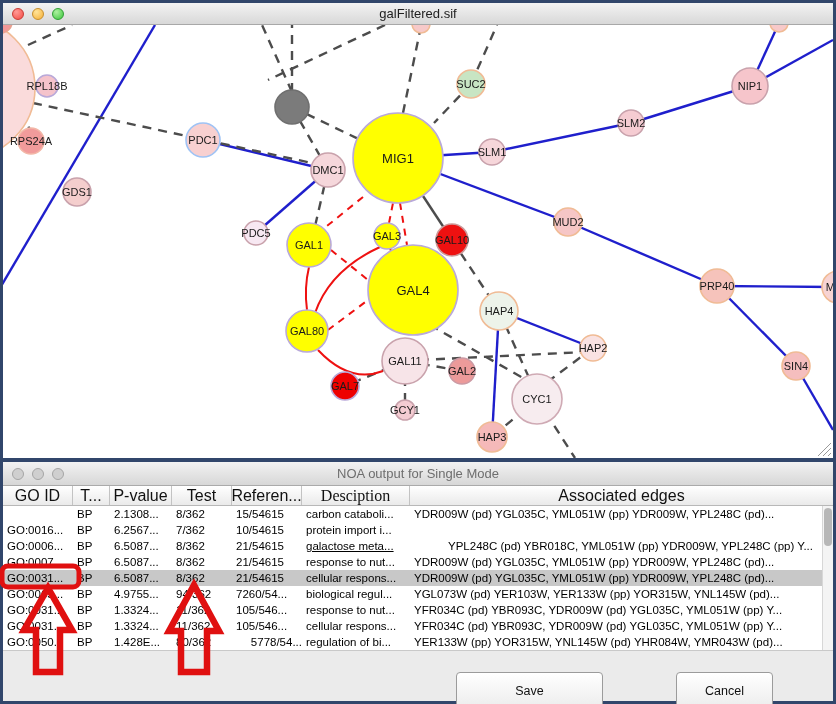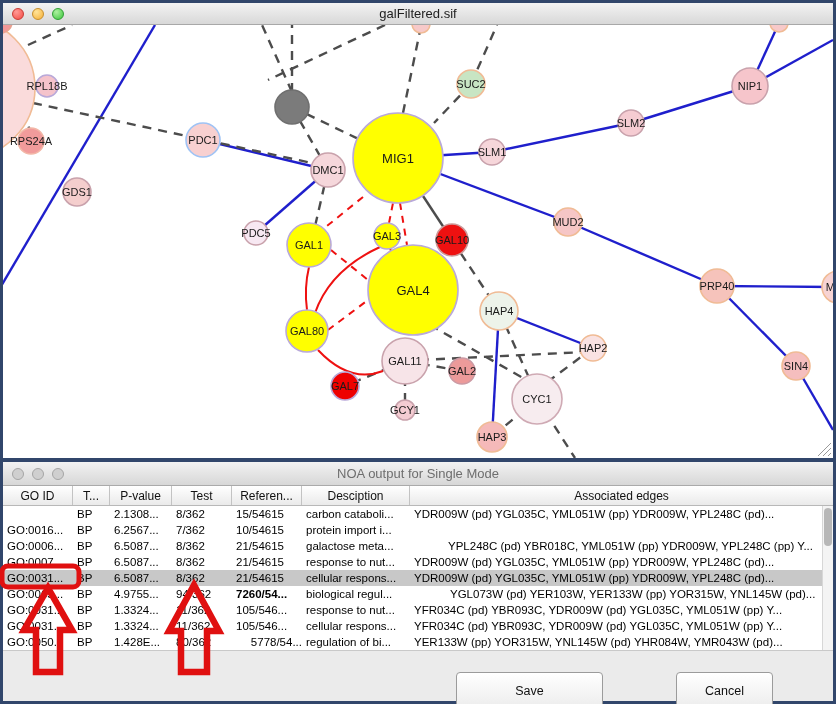--- a/index.html
+++ b/index.html
@@ -24,21 +24,21 @@
 
   .separator{height:4px;background:#31466b;}
 
   
   .titlebar2{position:relative;height:24px;background:linear-gradient(#f2f2f2,#d7d7d7);
              border-bottom:1px solid #aaa;display:flex;align-items:center;}
   .titlebar2 .title{position:absolute;left:0;right:0;text-align:center;font-size:13px;color:#6e6e6e;}
 
   .table-wrap{position:relative;width:830px;height:164px;background:#fff;}
   .thead{display:flex;height:20px;background:linear-gradient(#ffffff,#eaeaea);
-         border-bottom:1px solid #b8b8b8;font-size:12px;color:#111;}
+         border-bottom:1px solid #b8b8b8;font-size:16px;color:#111;}
   .th{border-right:1px solid #c3c3c3;display:flex;align-items:center;justify-content:center;
       overflow:hidden;white-space:nowrap;}
   .tbody{position:relative;font-size:11.5px;color:#000;}
   .tr{display:flex;height:16px;line-height:16px;white-space:nowrap;}
   .tr.selected{background:#c8c8c8;}
   .td{overflow:hidden;padding-left:4px;}
   .vscroll{position:absolute;right:0;top:20px;bottom:0;width:11px;background:#f4f4f4;
            border-left:1px solid #d7d7d7;}
   .vthumb{position:absolute;left:1px;top:2px;width:8px;height:38px;background:#b7b7b7;border-radius:5px;}
 
@@ -199,21 +199,21 @@
         <span class="title">NOA output for Single Mode</span>
       </div>
 
       <div class="table-wrap">
         <div class="thead" id="thead">
             <div class="th" style="width: 70px;">GO ID</div>
             <div class="th" style="width: 37px;">T...</div>
             <div class="th" style="width: 62px;">P-value</div>
             <div class="th" style="width: 60px;">Test</div>
             <div class="th" style="width: 70px;">Referen...</div>
-            <div class="th" style="width: 108px;">Desciption</div>
+            <div class="th" style="width: 108px; font-family: Liberation Serif, serif;">Desciption</div>
             <div class="th" style="width: 412px; flex: 1 1 0%; border-right: none;">Associated edges</div>
           </div>
         <div class="tbody" id="tbody">
             <div class="tr">
               <div class="td" style="width: 70px; margin-top: 48px;">GO:0045...</div>
               <div class="td" style="width: 37px;">BP</div>
               <div class="td" style="width: 62px;">2.1308...</div>
               <div class="td" style="width: 60px;">8/362</div>
               <div class="td" style="width: 70px;">15/54615</div>
               <div class="td" style="width: 108px;">carbon cataboli...</div>
@@ -226,21 +226,21 @@
               <div class="td" style="width: 60px;">7/362</div>
               <div class="td" style="width: 70px;">10/54615</div>
               <div class="td" style="width: 108px;">protein import i...</div>
             </div>
             <div class="tr">
               <div class="td" style="width: 70px;">GO:0006...</div>
               <div class="td" style="width: 37px;">BP</div>
               <div class="td" style="width: 62px;">6.5087...</div>
               <div class="td" style="width: 60px;">8/362</div>
               <div class="td" style="width: 70px;">21/54615</div>
-              <div class="td" style="width: 108px;">galactose meta...</div>
+              <div class="td" style="width: 108px; text-decoration: underline;">galactose meta...</div>
               <div class="td" style="width: 412px; flex: 1 1 0%; margin-left: 34px;">YPL248C (pd) YBR018C, YML051W (pp) YDR009W, YPL248C (pp) Y...</div>
             </div>
             <div class="tr">
               <div class="td" style="width: 70px;">GO:0007...</div>
               <div class="td" style="width: 37px;">BP</div>
               <div class="td" style="width: 62px;">6.5087...</div>
               <div class="td" style="width: 60px;">8/362</div>
               <div class="td" style="width: 70px;">21/54615</div>
               <div class="td" style="width: 108px;">response to nut...</div>
               <div class="td" style="width: 412px; flex: 1 1 0%;">YDR009W (pd) YGL035C, YML051W (pp) YDR009W, YPL248C (pd)...</div>
@@ -252,23 +252,23 @@
               <div class="td" style="width: 60px;">8/362</div>
               <div class="td" style="width: 70px;">21/54615</div>
               <div class="td" style="width: 108px;">cellular respons...</div>
               <div class="td" style="width: 412px; flex: 1 1 0%;">YDR009W (pd) YGL035C, YML051W (pp) YDR009W, YPL248C (pd)...</div>
             </div>
             <div class="tr">
               <div class="td" style="width: 70px;">GO:0065...</div>
               <div class="td" style="width: 37px;">BP</div>
               <div class="td" style="width: 62px;">4.9755...</div>
               <div class="td" style="width: 60px;">94/362</div>
-              <div class="td" style="width: 70px; font-weight: bold;">7260/54...</div>
+              <div class="td" style="width: 70px;">7260/54...</div>
               <div class="td" style="width: 108px;">biological regul...</div>
-              <div class="td" style="width: 412px; flex: 1 1 0%; margin-left: 36px;">YGL073W (pd) YER103W, YER133W (pp) YOR315W, YNL145W (pd)...</div>
+              <div class="td" style="width: 412px; flex: 1 1 0%;">YGL073W (pd) YER103W, YER133W (pp) YOR315W, YNL145W (pd)...</div>
             </div>
             <div class="tr">
               <div class="td" style="width: 70px;">GO:0031...</div>
               <div class="td" style="width: 37px;">BP</div>
               <div class="td" style="width: 62px;">1.3324...</div>
               <div class="td" style="width: 60px;">11/362</div>
               <div class="td" style="width: 70px;">105/546...</div>
               <div class="td" style="width: 108px;">response to nut...</div>
               <div class="td" style="width: 412px; flex: 1 1 0%;">YFR034C (pd) YBR093C, YDR009W (pd) YGL035C, YML051W (pp) Y...</div>
             </div>

